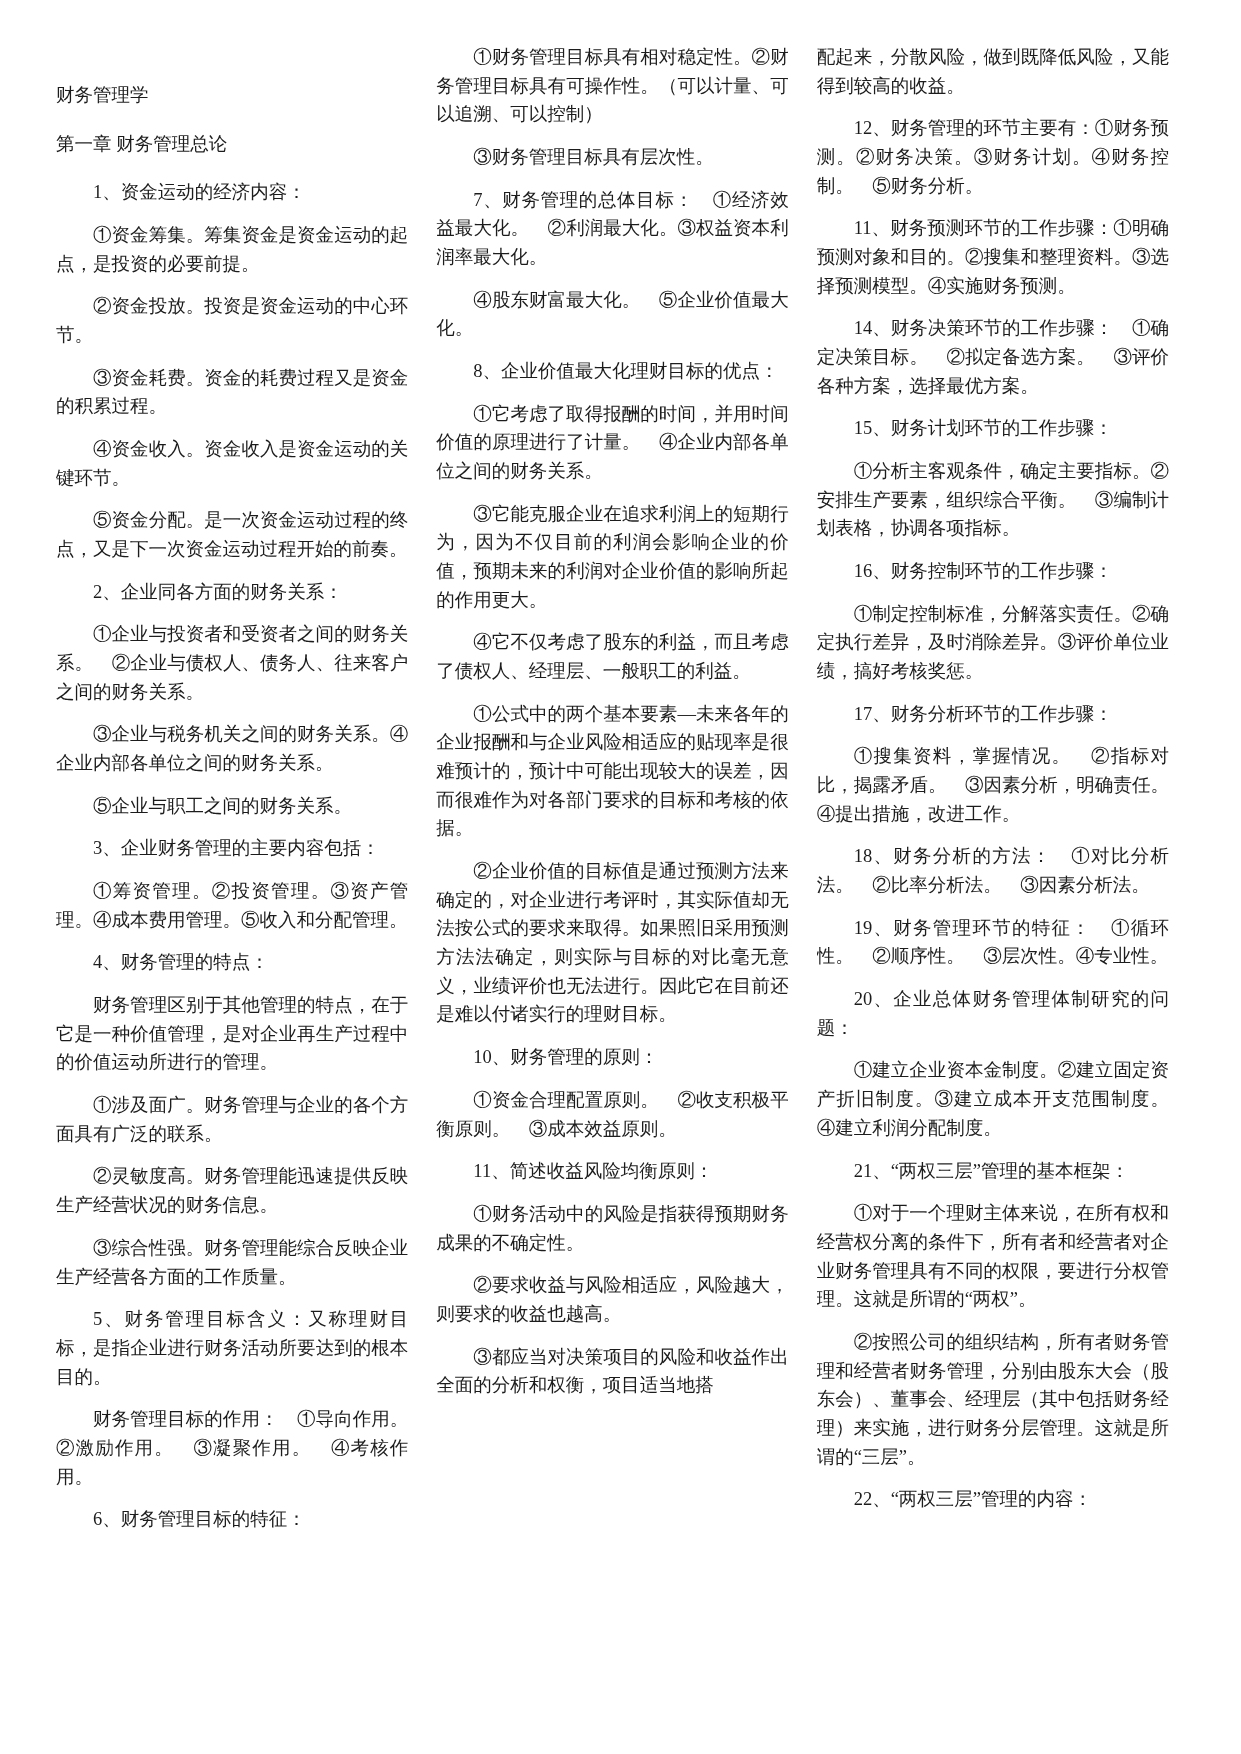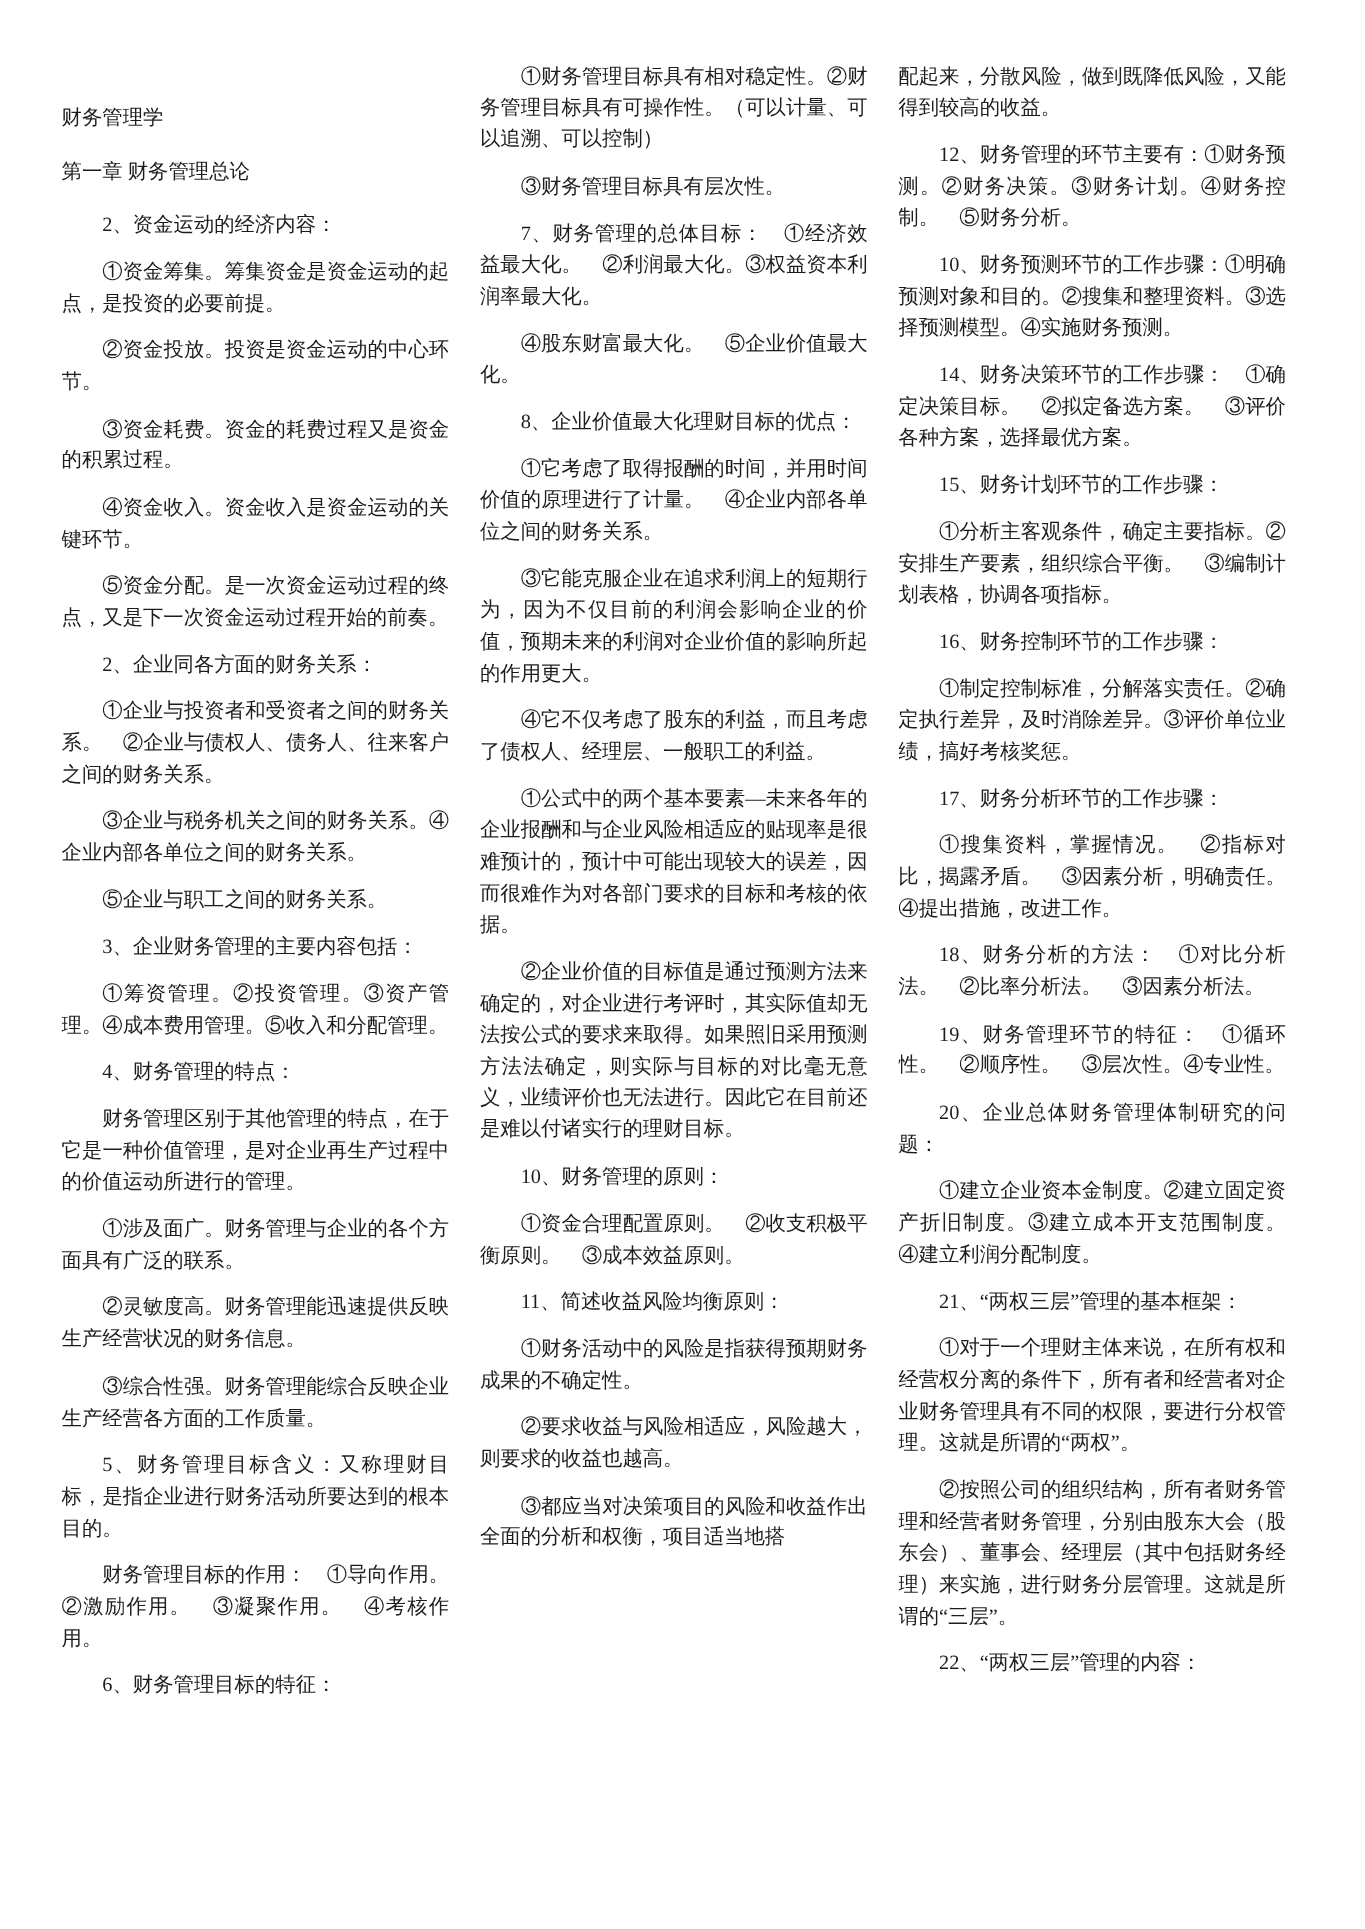--- a/index.html
+++ b/index.html
@@ -26,21 +26,21 @@
     flex: 1 1 0;
     min-width: 0;
     overflow: hidden;
   }
   .col-first {
     padding-top: 38px;
   }
   .para {
     font-size: 18.5px;
     line-height: 1.55;
-    margin: 14px 0 14px 0;
+    margin: 1px 0 14px 0;
     text-indent: 2em;
     text-align: justify;
     word-break: break-all;
   }
   .title {
     text-indent: 0;
     margin-bottom: 20px;
   }
   .heading {
     text-indent: 0;
@@ -51,21 +51,21 @@
   }
 </style>
 </head>
 <body>
 
 <div class="page">
   <div class="columns" id="columns">
       <div class="col col-first">
         <p class="para title">财务管理学</p>
         <p class="para heading">第一章 财务管理总论</p>
-        <p class="para body">2、资金运动的经济内容：</p>
+        <p class="para body">1、资金运动的经济内容：</p>
         <p class="para body">①资金筹集。筹集资金是资金运动的起点，是投资的必要前提。</p>
         <p class="para body">②资金投放。投资是资金运动的中心环节。</p>
         <p class="para body">③资金耗费。资金的耗费过程又是资金的积累过程。</p>
         <p class="para body">④资金收入。资金收入是资金运动的关键环节。</p>
         <p class="para body">⑤资金分配。是一次资金运动过程的终点，又是下一次资金运动过程开始的前奏。</p>
         <p class="para body">2、企业同各方面的财务关系：</p>
         <p class="para body">①企业与投资者和受资者之间的财务关系。　②企业与债权人、债务人、往来客户之间的财务关系。</p>
         <p class="para body">③企业与税务机关之间的财务关系。④企业内部各单位之间的财务关系。</p>
         <p class="para body">⑤企业与职工之间的财务关系。</p>
         <p class="para body">3、企业财务管理的主要内容包括：</p>
@@ -93,21 +93,21 @@
         <p class="para body">10、财务管理的原则：</p>
         <p class="para body">①资金合理配置原则。　②收支积极平衡原则。　③成本效益原则。</p>
         <p class="para body">11、简述收益风险均衡原则：</p>
         <p class="para body">①财务活动中的风险是指获得预期财务成果的不确定性。</p>
         <p class="para body">②要求收益与风险相适应，风险越大，则要求的收益也越高。</p>
         <p class="para body">③都应当对决策项目的风险和收益作出全面的分析和权衡，项目适当地搭</p>
       </div>
       <div class="col">
         <p class="para cont">配起来，分散风险，做到既降低风险，又能得到较高的收益。</p>
         <p class="para body">12、财务管理的环节主要有：①财务预测。②财务决策。③财务计划。④财务控制。　⑤财务分析。</p>
-        <p class="para body">10、财务预测环节的工作步骤：①明确预测对象和目的。②搜集和整理资料。③选择预测模型。④实施财务预测。</p>
+        <p class="para body">11、财务预测环节的工作步骤：①明确预测对象和目的。②搜集和整理资料。③选择预测模型。④实施财务预测。</p>
         <p class="para body">14、财务决策环节的工作步骤：　①确定决策目标。　②拟定备选方案。　③评价各种方案，选择最优方案。</p>
         <p class="para body">15、财务计划环节的工作步骤：</p>
         <p class="para body">①分析主客观条件，确定主要指标。②安排生产要素，组织综合平衡。　③编制计划表格，协调各项指标。</p>
         <p class="para body">16、财务控制环节的工作步骤：</p>
         <p class="para body">①制定控制标准，分解落实责任。②确定执行差异，及时消除差异。③评价单位业绩，搞好考核奖惩。</p>
         <p class="para body">17、财务分析环节的工作步骤：</p>
         <p class="para body">①搜集资料，掌握情况。　②指标对比，揭露矛盾。　③因素分析，明确责任。　④提出措施，改进工作。</p>
         <p class="para body">18、财务分析的方法：　①对比分析法。　②比率分析法。　③因素分析法。</p>
         <p class="para body">19、财务管理环节的特征：　①循环性。　②顺序性。　③层次性。④专业性。</p>
         <p class="para body">20、企业总体财务管理体制研究的问题：</p>

